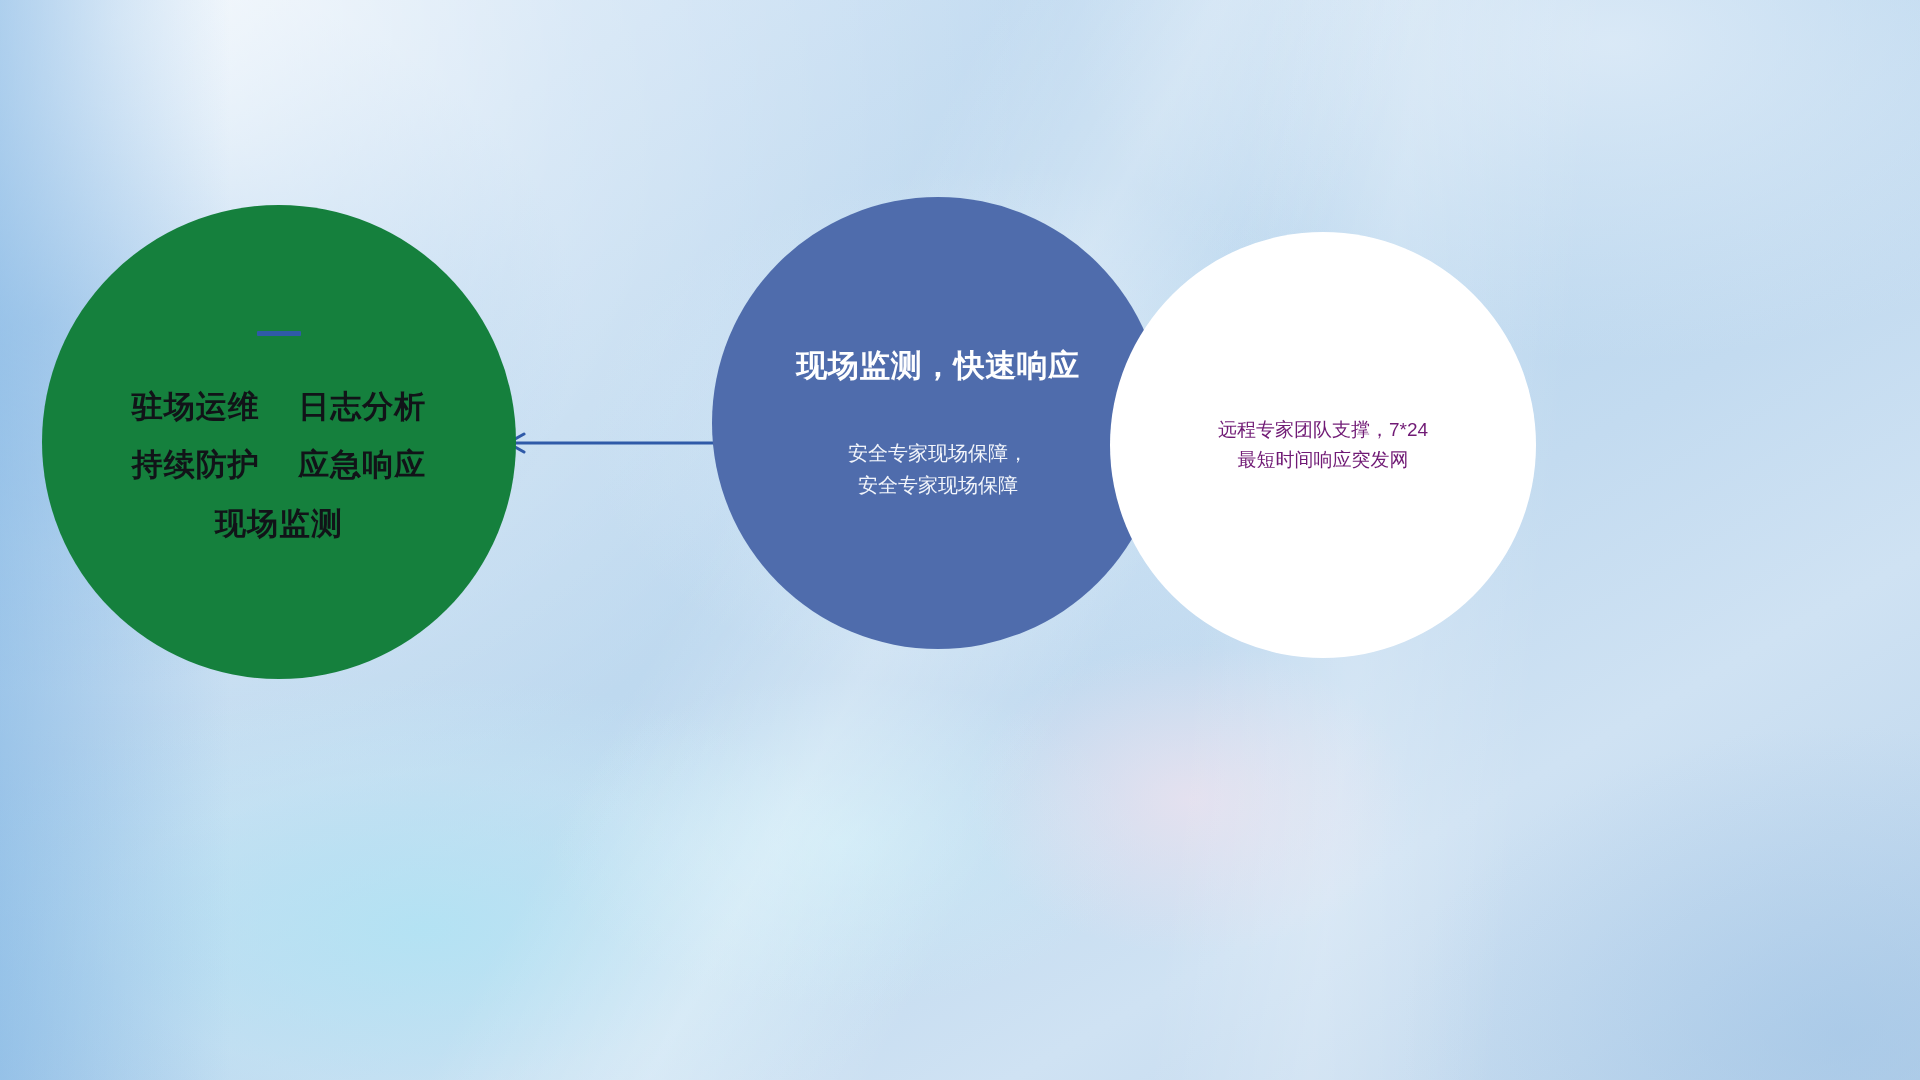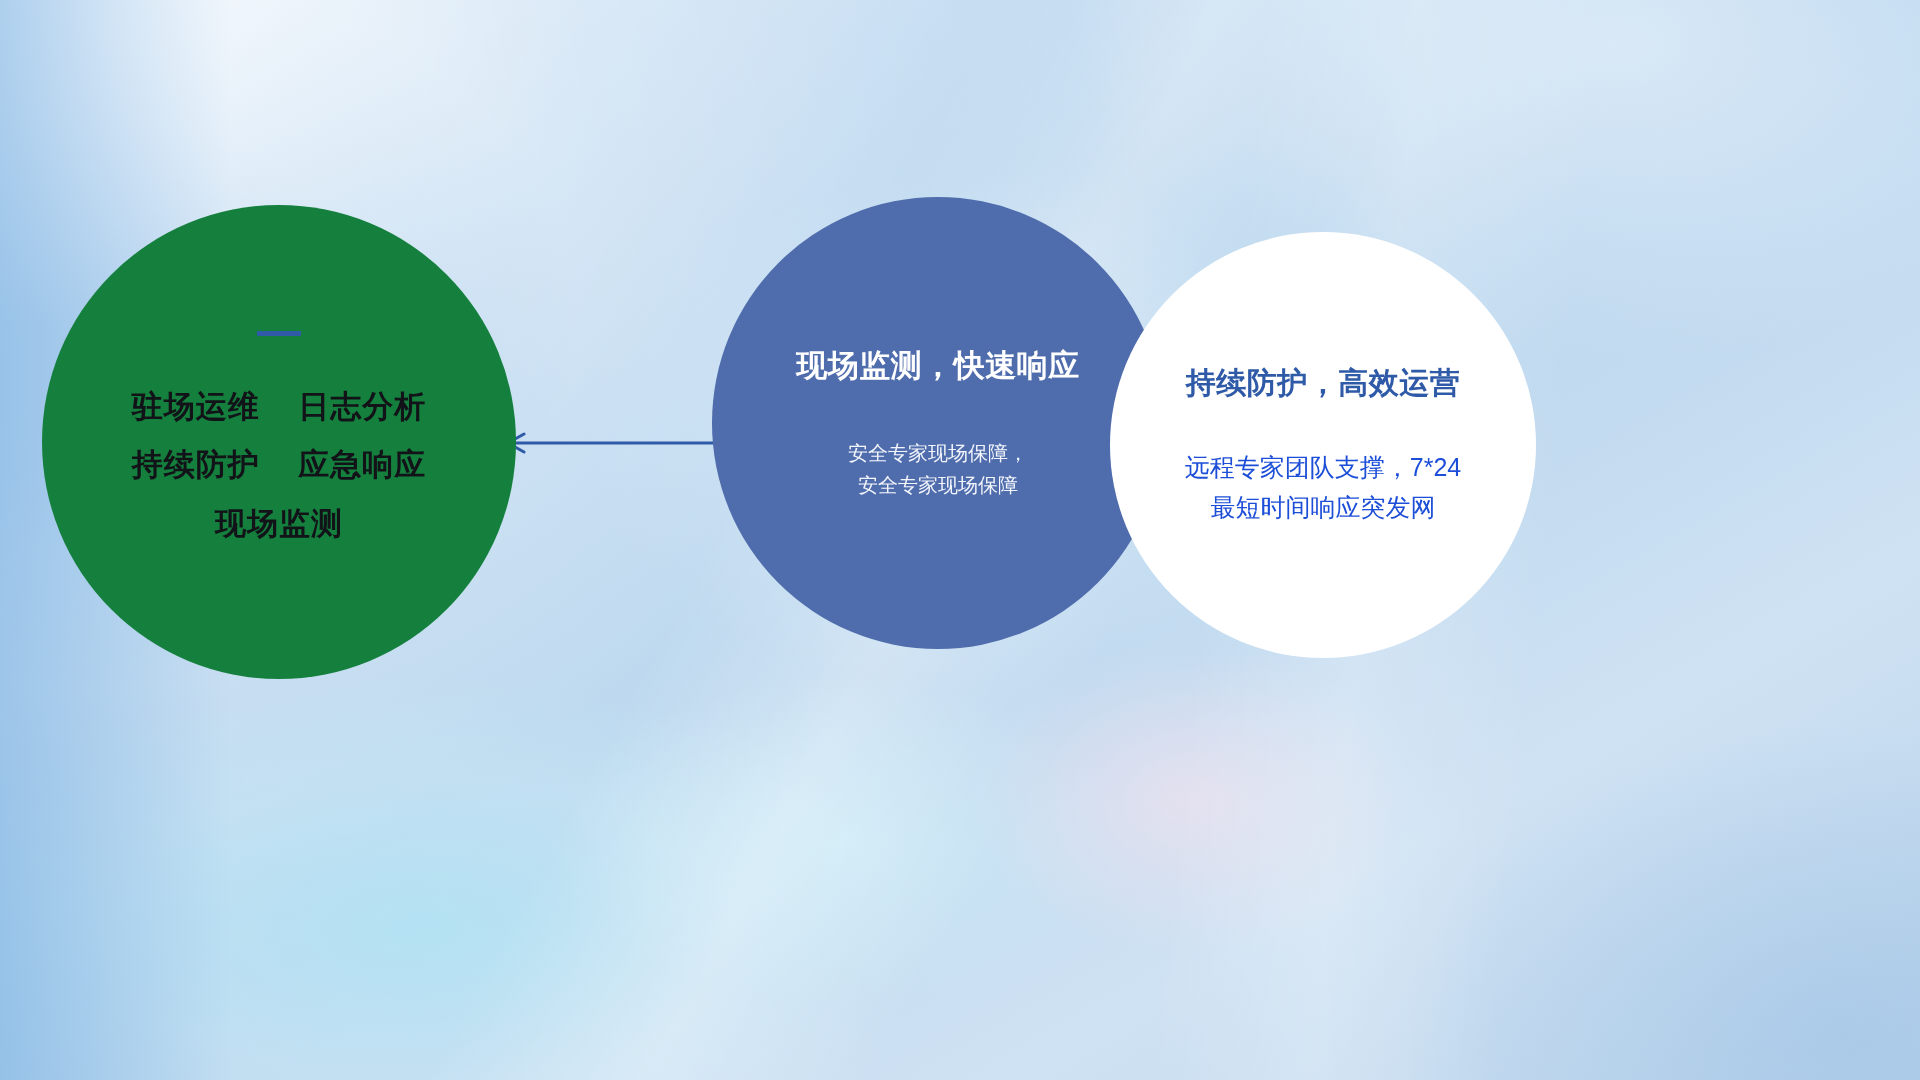--- a/index.html
+++ b/index.html
@@ -139,22 +139,22 @@
   }
   .right-title {
     color: #2f5aa8;
     font-weight: bold;
     font-size: 30px;
     letter-spacing: 0.5px;
     margin-bottom: 44px;
     white-space: nowrap;
   }
   .right-body {
-    color: #1d4ed8;
-    font-size: 25px;
+    color: #701a75;
+    font-size: 19px;
     line-height: 1.58;
     width: 344px;
   }
 
   
   .connector {
     position: absolute;
     left: 492px;
     top: 418px;
     width: 330px;
@@ -196,20 +196,19 @@
 
   <div class="circle circle-mid">
     <div class="mid-title">现场监测，快速响应</div>
     <div class="mid-body">
       <div>安全专家现场保障，</div>
       <div>安全专家现场保障</div>
     </div>
   </div>
 
   <div class="circle circle-right">
-    <div class="right-title">持续防护，高效运营</div>
     <div class="right-body">
       <div>远程专家团队支撑，7*24</div>
       <div>最短时间响应突发网</div>
     </div>
   </div>
 
 </div>
 
 </body></html>

